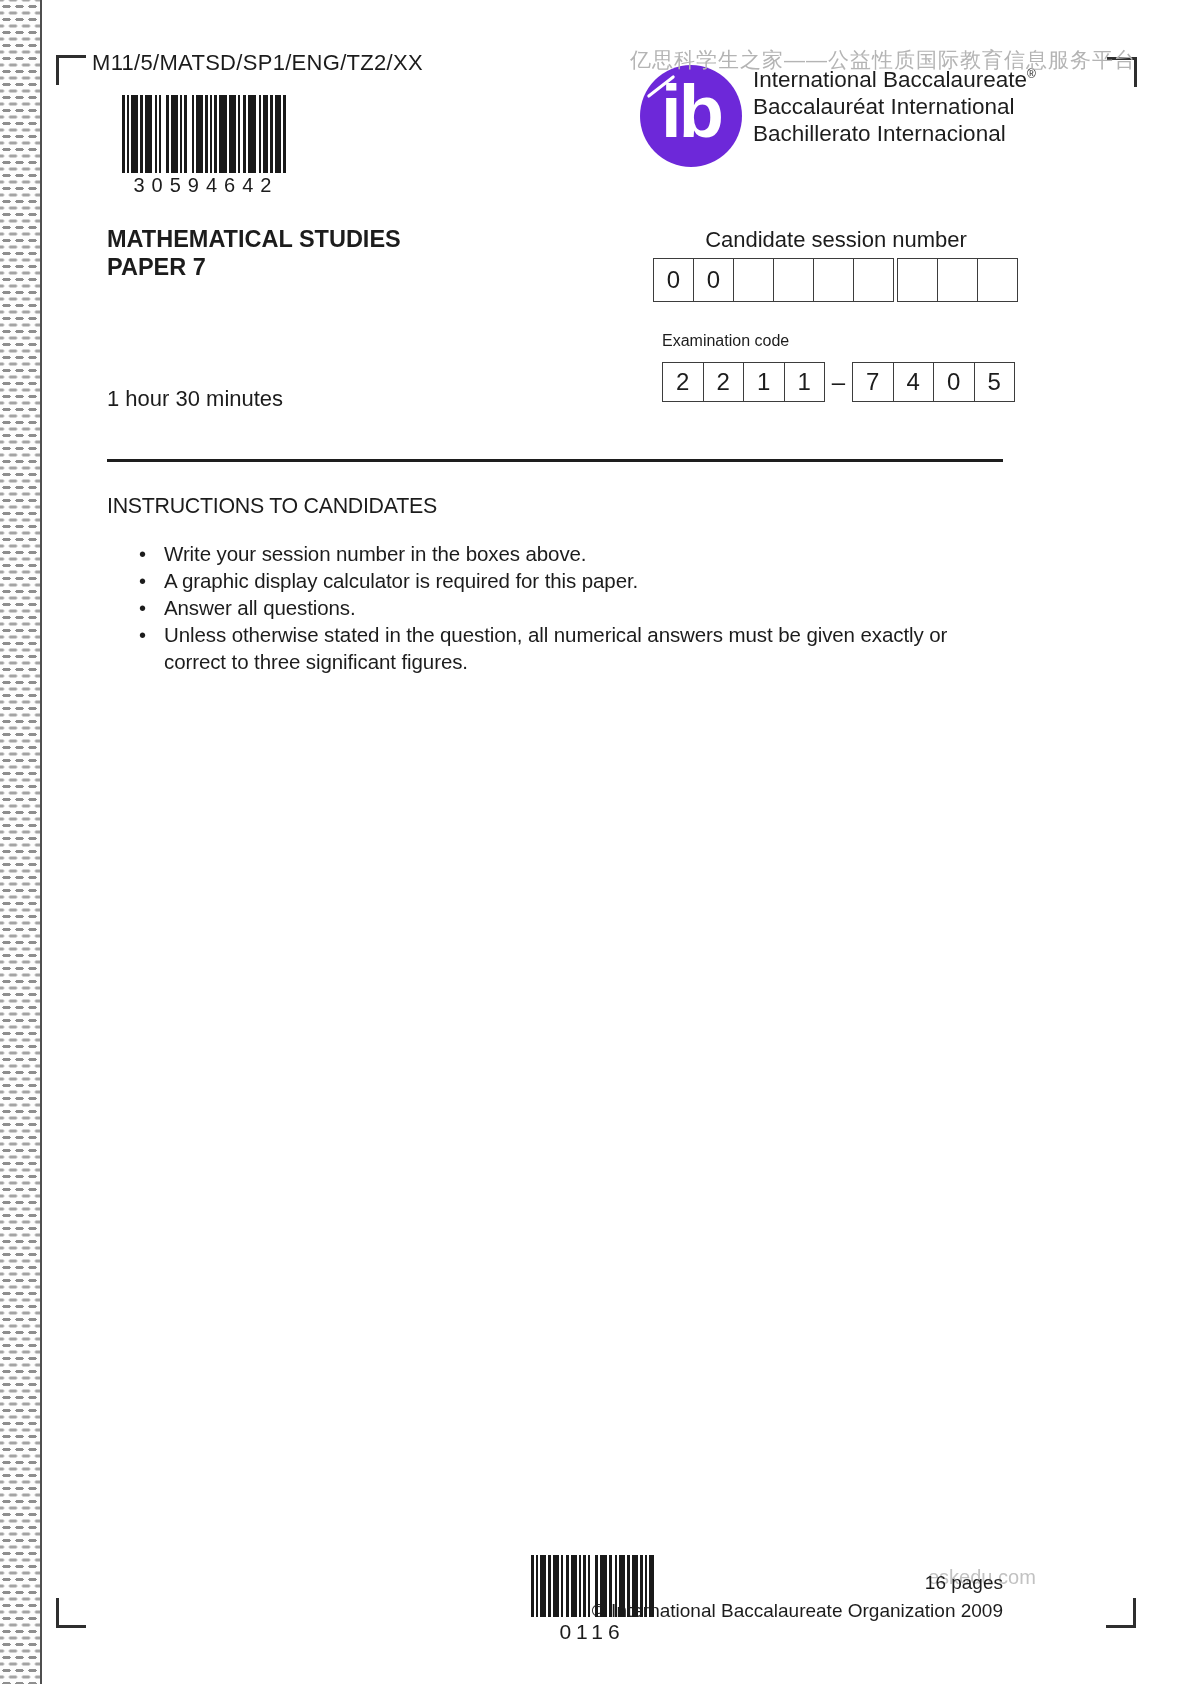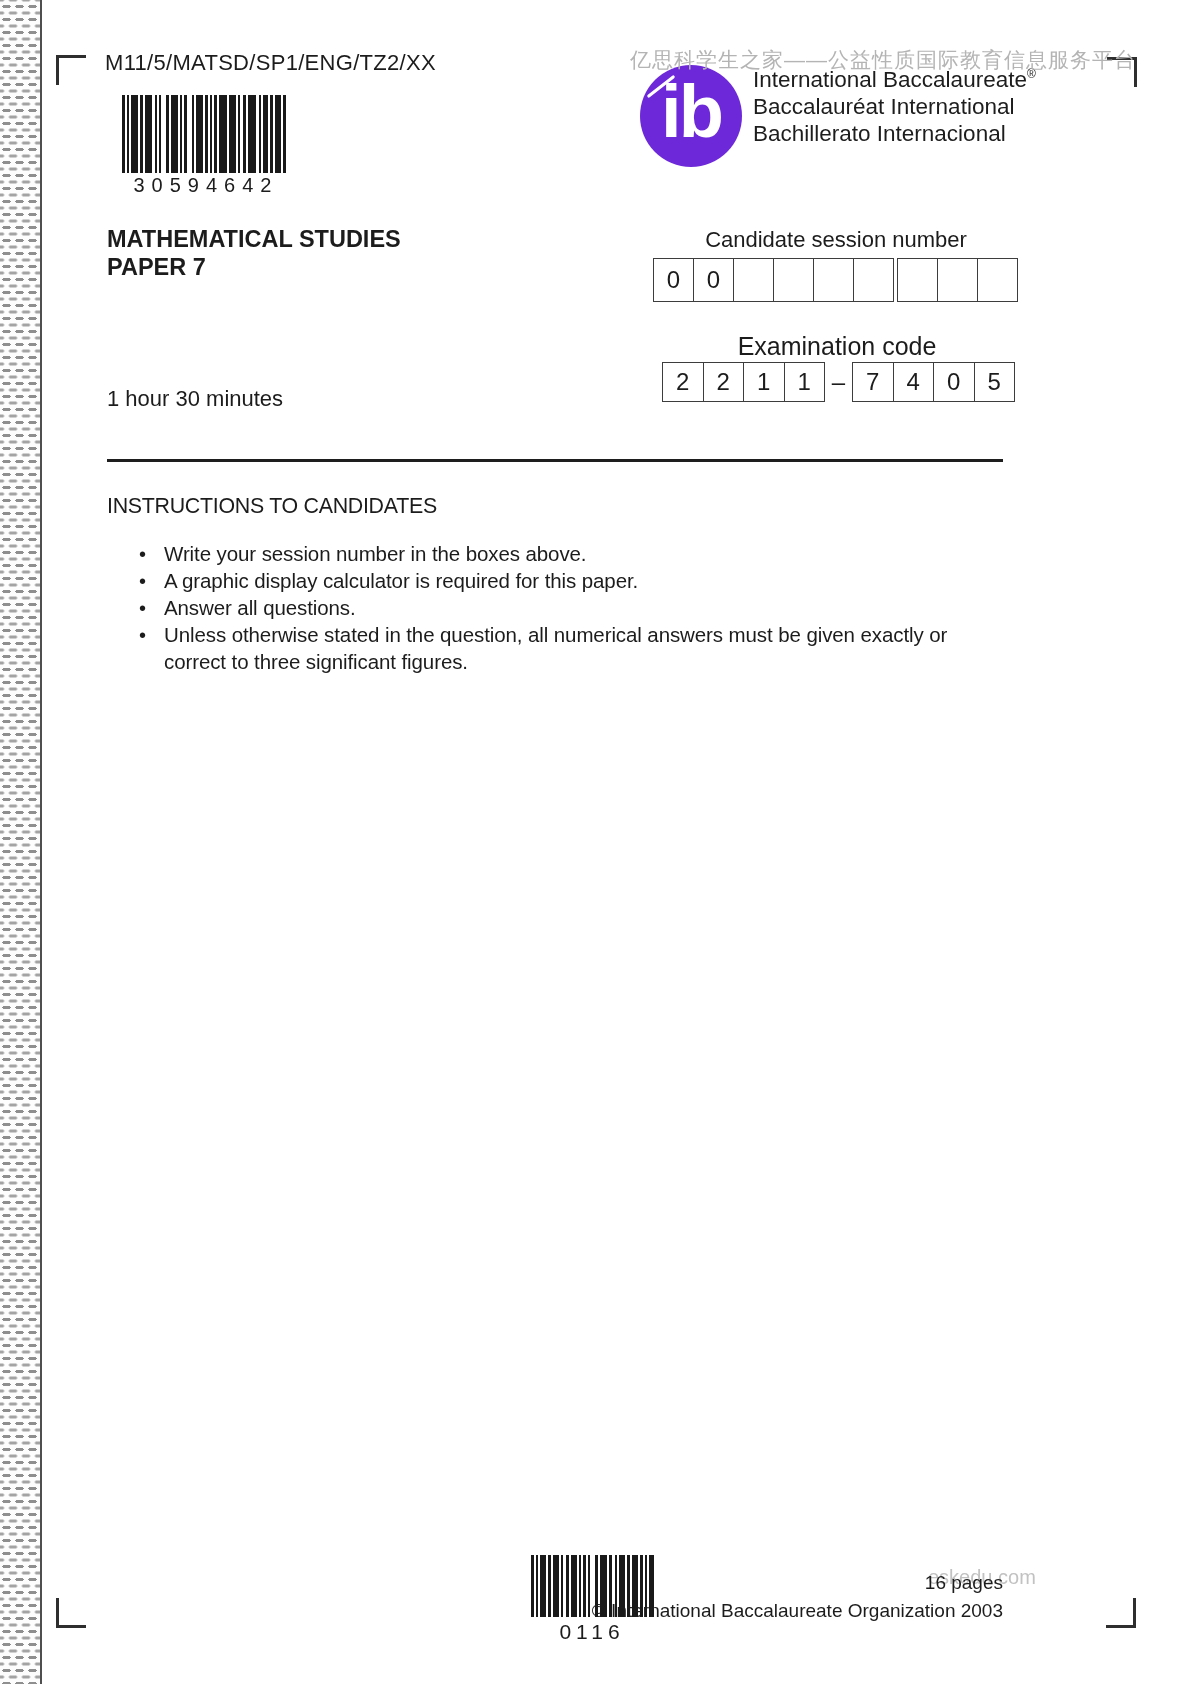--- a/index.html
+++ b/index.html
@@ -17,21 +17,21 @@
     background-size:13px 13px,13px 13px;
     background-position:0 0,6.5px 6.5px;
   }
   
   .mark{position:absolute;width:27px;height:27px;}
   .mark.tl{left:56px;top:55px;border-left:3px solid #2e2e2e;border-top:3px solid #2e2e2e;}
   .mark.tr{left:1107px;top:57px;border-right:3px solid #2e2e2e;border-top:3px solid #2e2e2e;}
   .mark.bl{left:56px;top:1598px;border-left:3px solid #2e2e2e;border-bottom:3px solid #2e2e2e;}
   .mark.br{left:1106px;top:1598px;border-right:3px solid #2e2e2e;border-bottom:3px solid #2e2e2e;}
 
-  .paper-code{position:absolute;left:105px;top:50px;font-size:22px;letter-spacing:.3px;}
+  .paper-code{position:absolute;left:92px;top:50px;font-size:22px;letter-spacing:.3px;}
 
   .barcode{display:flex;align-items:stretch;}
   .barcode span{display:block;height:100%;}
   .barcode .b{background:#191919;}
   .bc-top{position:absolute;left:122px;top:95px;height:78px;}
   .bc-top-num{position:absolute;left:122px;top:174px;width:168px;text-align:center;
     font-size:20px;letter-spacing:7px;}
   .bc-bottom{position:absolute;left:531px;top:1555px;height:62px;}
   .bc-bottom-num{position:absolute;left:528px;top:1620px;width:128px;text-align:center;
     font-size:21px;letter-spacing:5px;}
@@ -56,21 +56,21 @@
   .duration-line{position:absolute;left:107px;top:386px;font-size:22px;}
 
   .session-label{position:absolute;left:653px;top:227px;width:366px;text-align:center;font-size:22px;}
   .session-row{position:absolute;left:653px;top:258px;display:flex;gap:3px;}
   .cellgroup{display:flex;border:1.5px solid #3d3d3d;}
   .cellgroup .cell{width:39px;border-right:1.5px solid #3d3d3d;display:flex;align-items:center;
     justify-content:center;font-size:24px;}
   .cellgroup .cell:last-child{border-right:none;}
   .session-row .cell{height:42px;}
 
-  .code-label{position:absolute;left:662px;top:332px;width:350px;text-align:center;font-size:25px;}
+  .code-label{position:absolute;left:662px;top:332px;width:350px;text-align:left;font-size:16px;}
   .code-row{position:absolute;left:662px;top:362px;display:flex;align-items:center;}
   .code-row .cell{height:38px;width:39.5px;}
   .code-dash{width:27px;text-align:center;font-size:24px;}
 
   .rule{position:absolute;left:107px;top:459px;width:896px;height:3px;background:#1e1e1e;}
 
   .instr-heading{position:absolute;left:107px;top:493px;font-size:22.5px;letter-spacing:-.3px;
     transform:scaleX(.95);transform-origin:left;}
   .instr-list{position:absolute;left:137px;top:541px;width:858px;margin:0;padding:0;
     list-style:none;font-size:20.5px;line-height:26.9px;letter-spacing:-.1px;}
@@ -287,15 +287,15 @@
       <span class="b" style="width: 3px;"></span>
       <span style="width: 2px;"></span>
       <span class="b" style="width: 2px;"></span>
       <span style="width: 2px;"></span>
       <span class="b" style="width: 5px;"></span>
     </div>
   <div class="bc-bottom-num">0116</div>
 
   <div class="wm-bottom">eskedu.com</div>
   <div class="footer-pages">16 pages</div>
-  <div class="footer-copy">© International Baccalaureate Organization 2003</div>
+  <div class="footer-copy">© International Baccalaureate Organization 2009</div>
 
 </div>
 
 </body></html>

